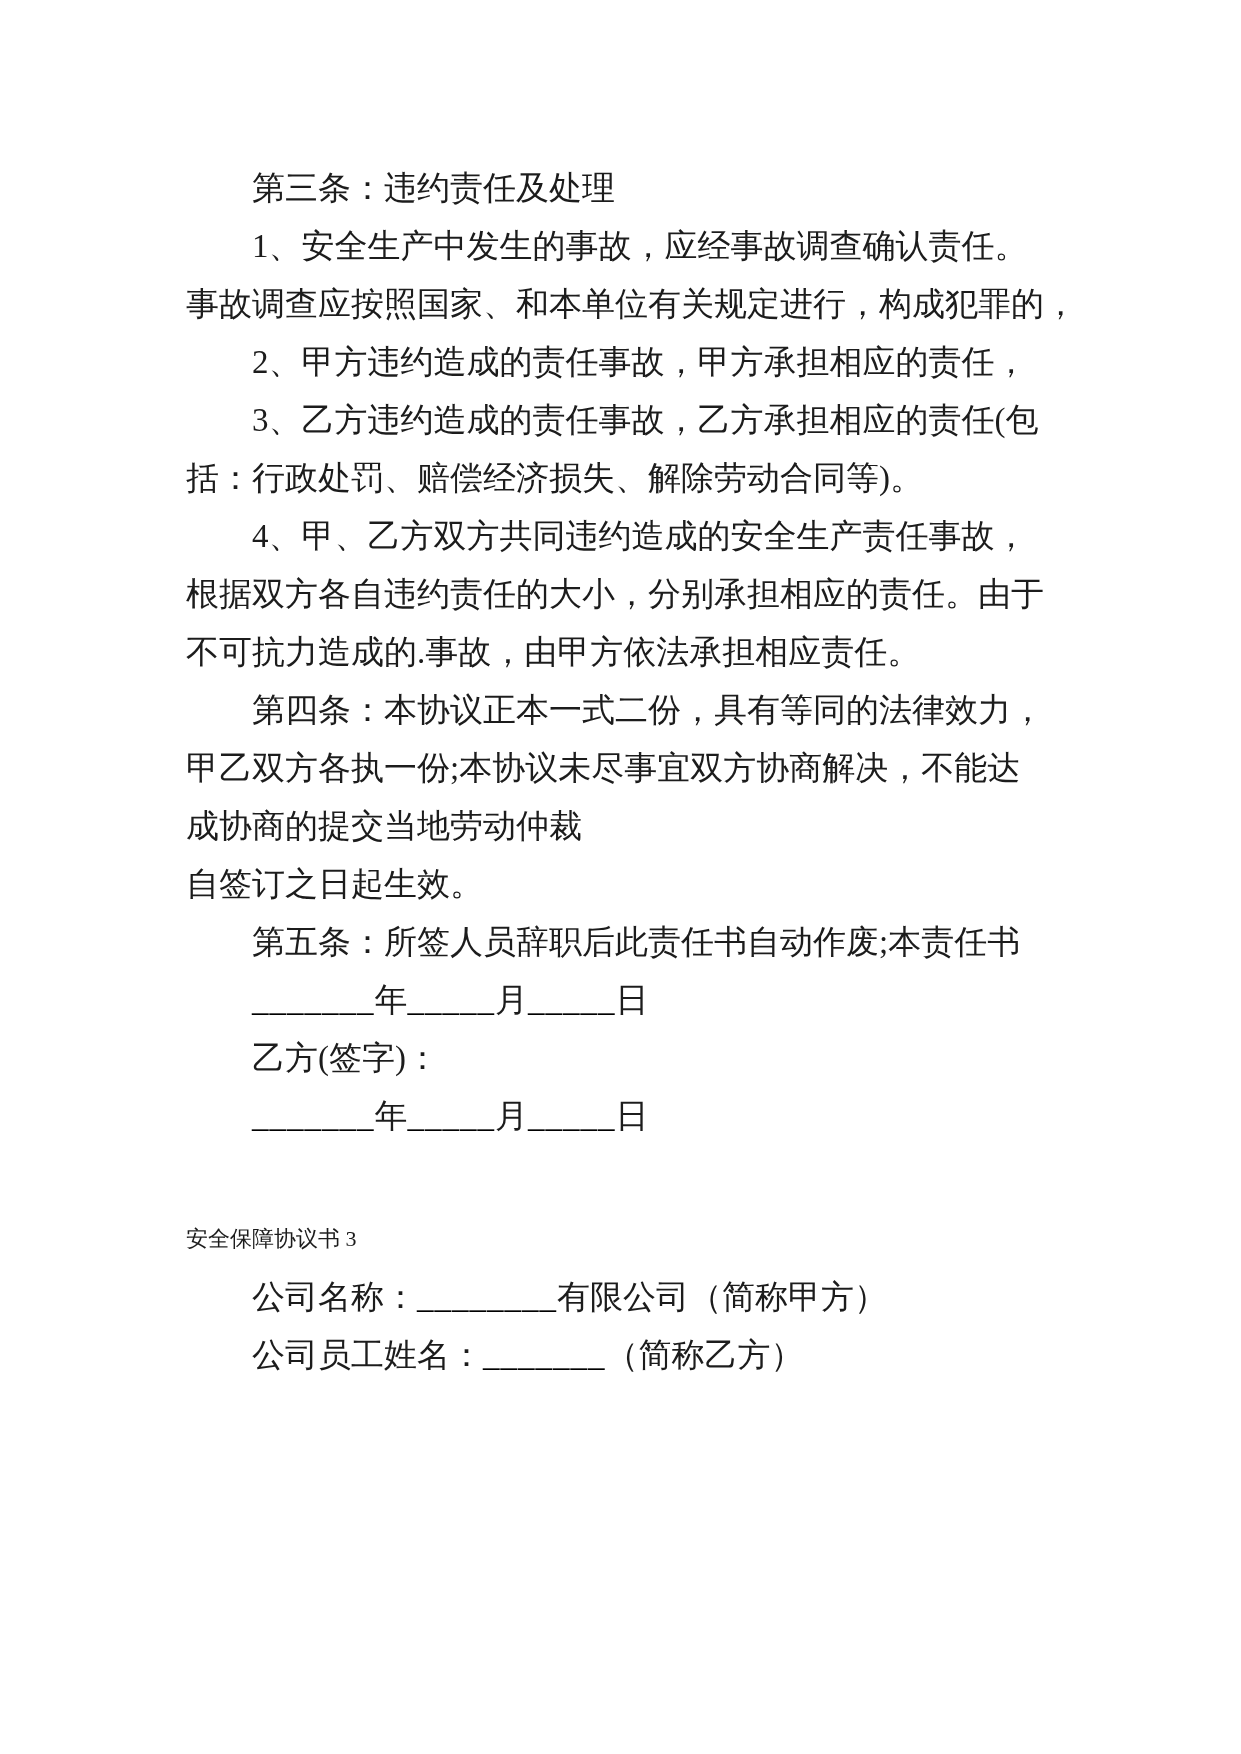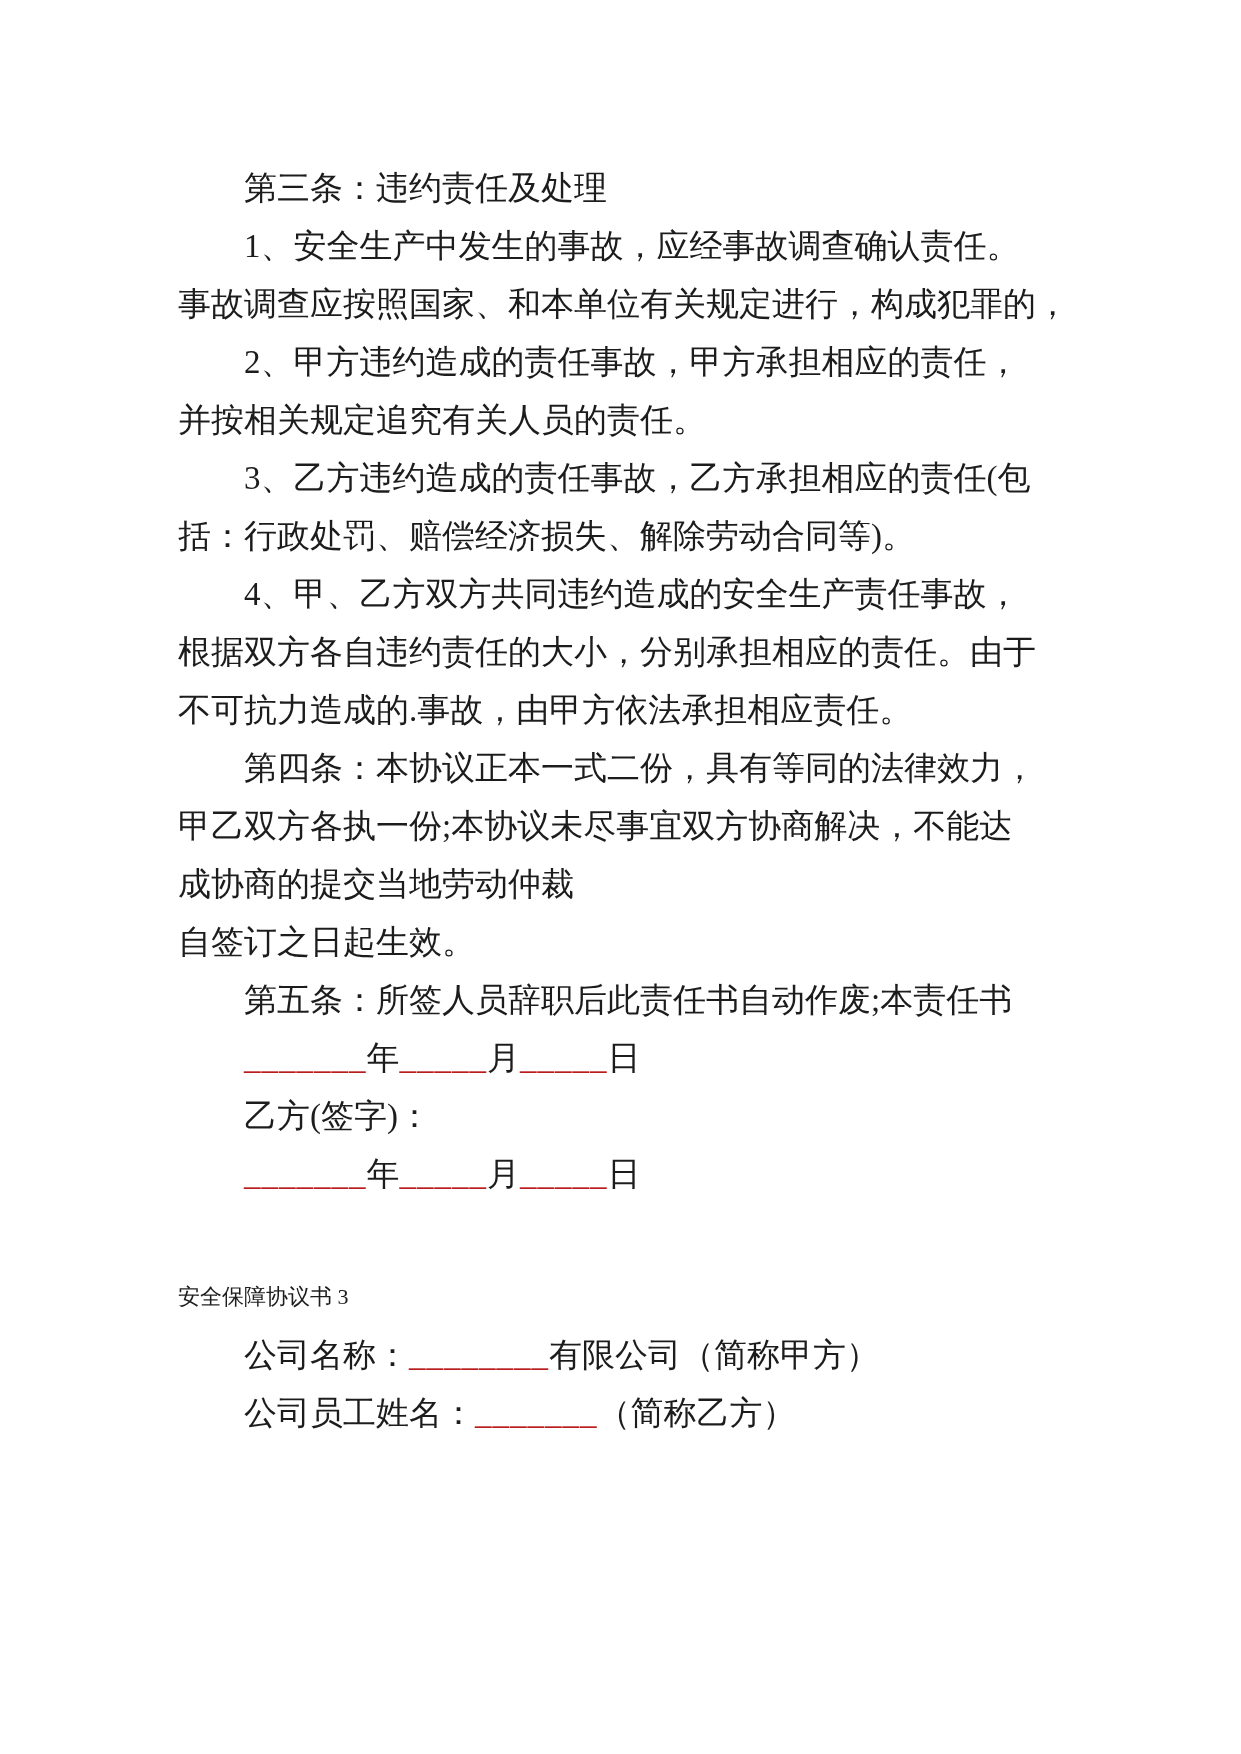--- a/index.html
+++ b/index.html
@@ -21,43 +21,43 @@
     width: 905px;
     font-family: "Liberation Serif", "DejaVu Serif", serif;
     font-size: 33px;
     line-height: 58px;
     color: #1c1c1c;
     font-weight: 400;
   }
   .line {
     height: 58px;
     white-space: pre;
+    margin-left: 8px;
   }
   .line.indent {
     text-indent: 66px;
   }
   .line.heading {
     margin-top: 65px;
     font-size: 22px;
   }
   .blank {
-    color: #b91c1c;
+    color: #000000;
     letter-spacing: 1px;
   }
 </style>
 </head>
 <body>
 
 <div class="page">
   <div class="doc" id="doc">
       <div class="line indent"><span class="run">第三条：违约责任及处理</span></div>
       <div class="line indent"><span class="run">1、安全生产中发生的事故，应经事故调查确认责任。</span></div>
       <div class="line flush"><span class="run">事故调查应按照国家、和本单位有关规定进行，构成犯罪的，</span></div>
       <div class="line indent"><span class="run">2、甲方违约造成的责任事故，甲方承担相应的责任，</span></div>
-      <div class="line flush"><span class="run">并按相关规定追究有关人员的责任。</span></div>
       <div class="line indent"><span class="run">3、乙方违约造成的责任事故，乙方承担相应的责任(包</span></div>
       <div class="line flush"><span class="run">括：行政处罚、赔偿经济损失、解除劳动合同等)。</span></div>
       <div class="line indent"><span class="run">4、甲、乙方双方共同违约造成的安全生产责任事故，</span></div>
       <div class="line flush"><span class="run">根据双方各自违约责任的大小，分别承担相应的责任。由于</span></div>
       <div class="line flush"><span class="run">不可抗力造成的.事故，由甲方依法承担相应责任。</span></div>
       <div class="line indent"><span class="run">第四条：本协议正本一式二份，具有等同的法律效力，</span></div>
       <div class="line flush"><span class="run">甲乙双方各执一份;本协议未尽事宜双方协商解决，不能达</span></div>
       <div class="line flush"><span class="run">成协商的提交当地劳动仲裁</span></div>
       <div class="line flush"><span class="run">自签订之日起生效。</span></div>
       <div class="line indent"><span class="run">第五条：所签人员辞职后此责任书自动作废;本责任书</span></div>

